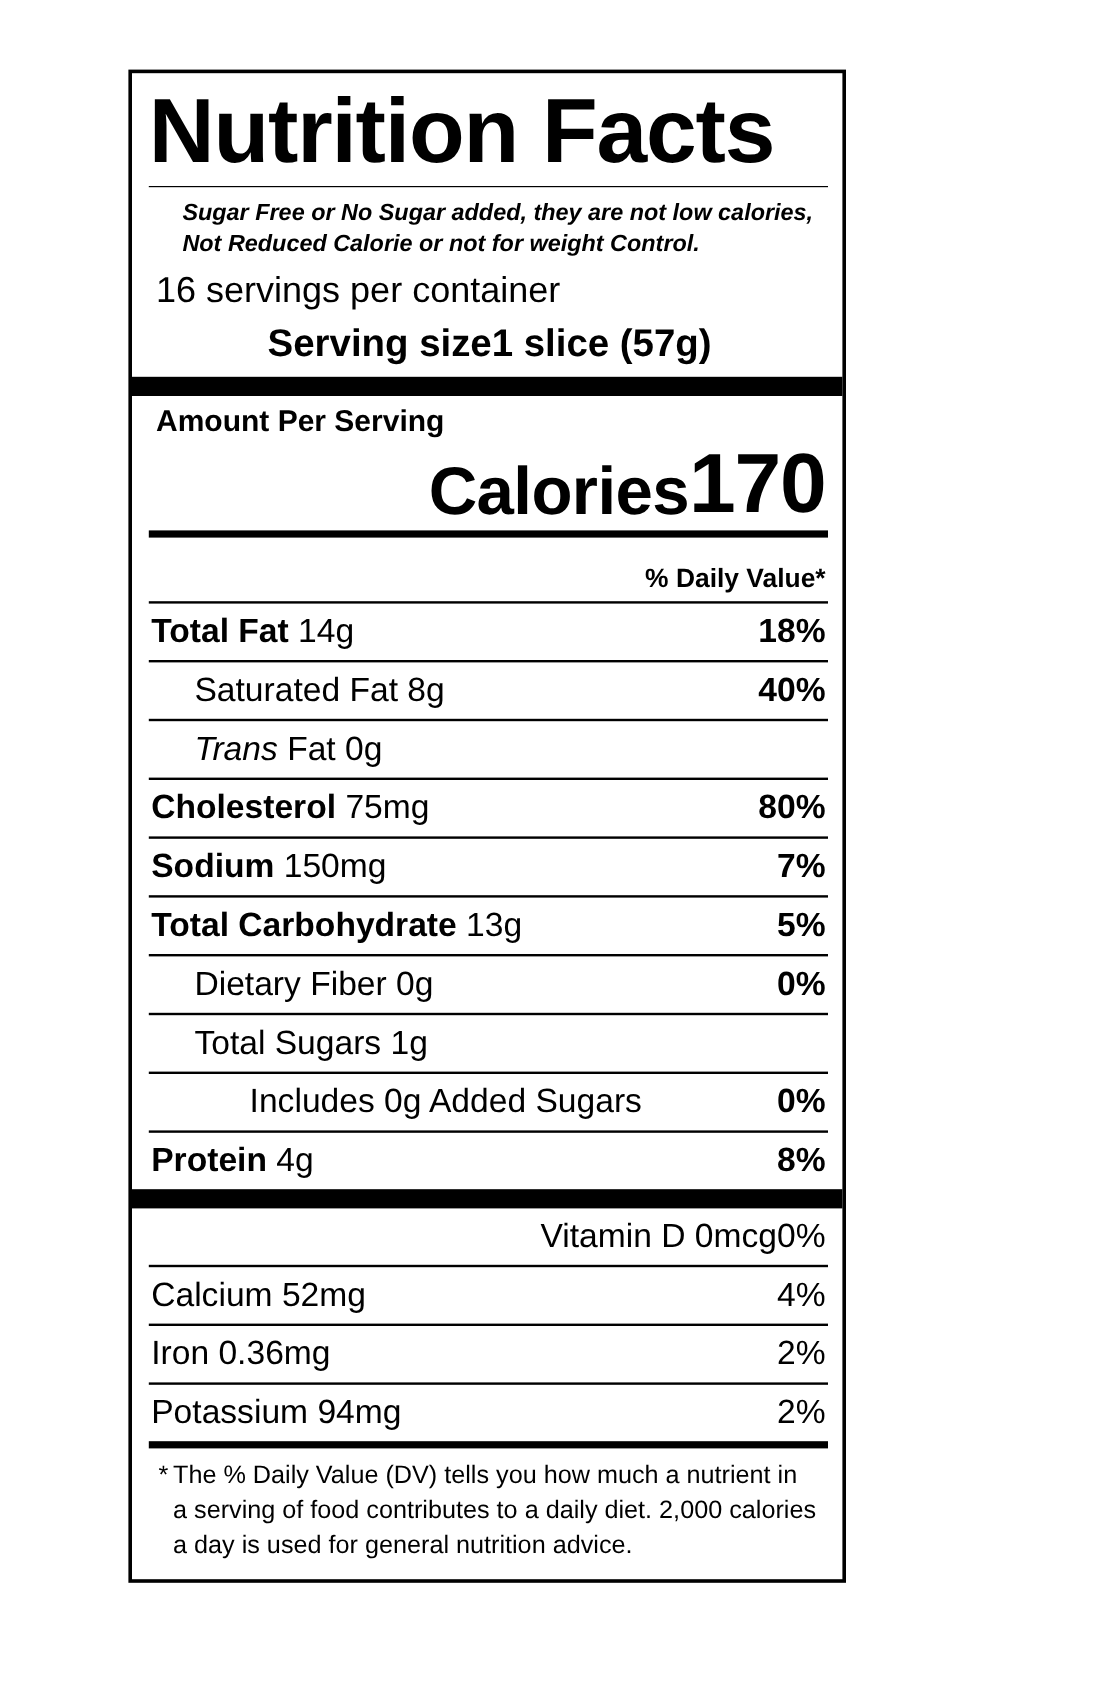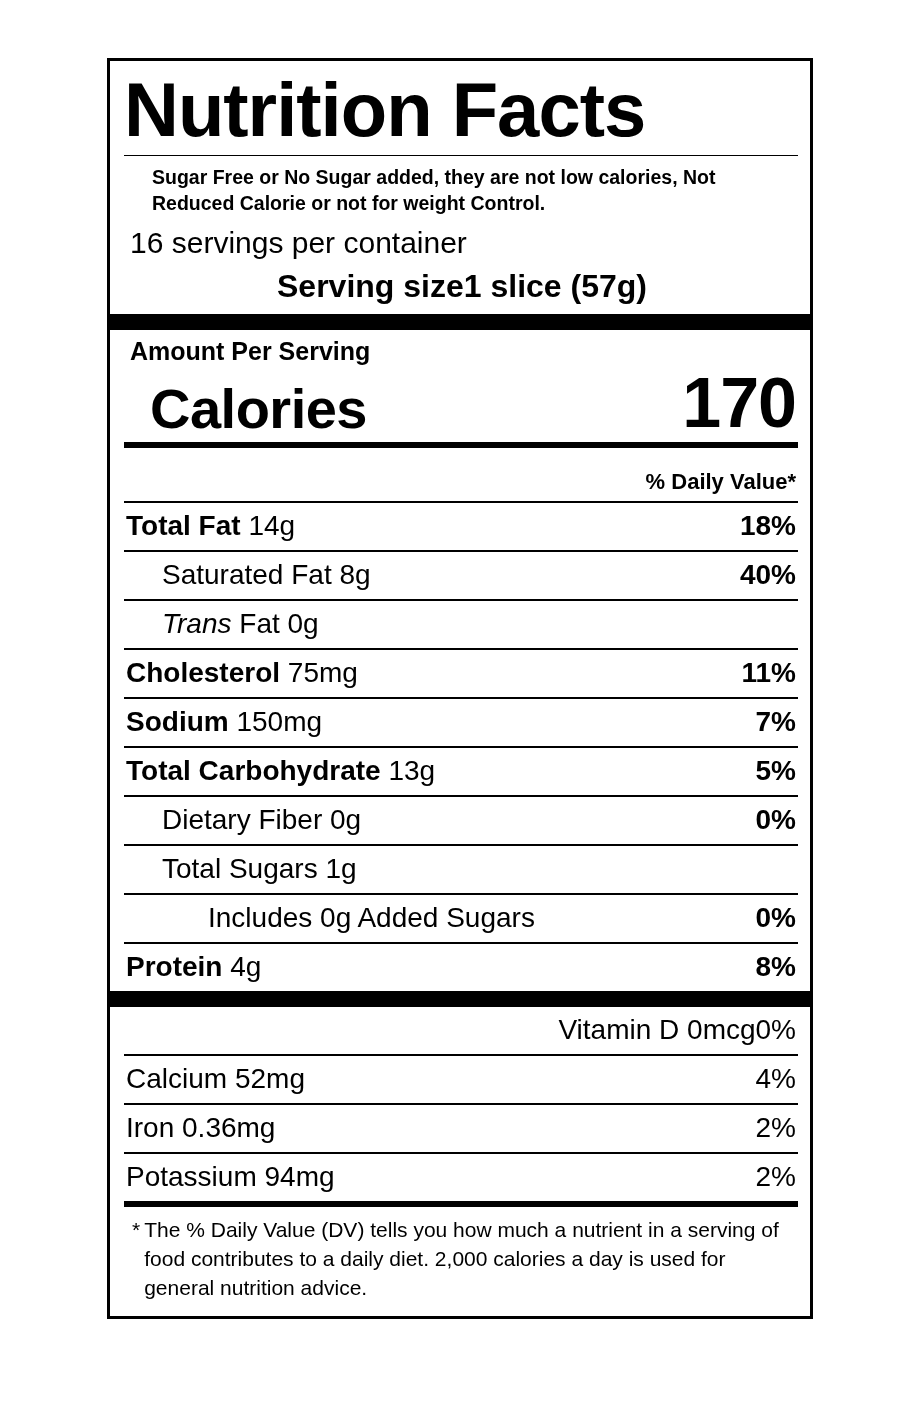--- a/index.html
+++ b/index.html
@@ -12,21 +12,21 @@
     height: 1413px;
     font-family: "Liberation Sans", sans-serif;
     color: #000000;
     -webkit-font-smoothing: antialiased;
   }
 
   .panel {
     position: absolute;
     left: 107px;
     top: 58px;
-    width: 706px;
+    width: 598px;
     box-sizing: border-box;
     border: 3px solid #000000;
     background: #ffffff;
     padding: 0 0 0 0;
   }
 
   .inner {
     padding: 0 12px 0 14px;
   }
 
@@ -54,20 +54,21 @@
     height: 16px;
     background: #000000;
     margin: 0;
   }
 
   .disclaimer {
     font-weight: bold;
     font-size: 19.5px;
     line-height: 26px;
     padding: 8px 2px 6px 28px;
+    font-style: italic;
   }
 
   .servings {
     font-size: 30px;
     line-height: 38px;
     padding: 2px 0 0 6px;
   }
 
   .serving-row {
     display: flex;
@@ -81,21 +82,21 @@
 
   .amount {
     font-weight: bold;
     font-size: 25px;
     line-height: 30px;
     padding: 6px 0 0 6px;
   }
 
   .calories-row {
     display: flex;
-    justify-content: space-between;
+    justify-content: flex-end;
     align-items: flex-end;
     padding: 0 2px 2px 2px;
     margin-left: 24px;
   }
   .calories-label {
     font-weight: bold;
     font-size: 56px;
     line-height: 62px;
     letter-spacing: -0.5px;
   }
@@ -209,21 +210,21 @@
       <span class="dv">40%</span>
     </div>
 
     <div class="nut-row">
       <span class="name indent1"><span class="ital">Trans</span> <span>Fat 0g</span></span>
       <span class="dv"></span>
     </div>
 
     <div class="nut-row">
       <span class="name"><b>Cholesterol</b> <span>75mg</span></span>
-      <span class="dv">11%</span>
+      <span class="dv">80%</span>
     </div>
 
     <div class="nut-row">
       <span class="name"><b>Sodium</b> <span>150mg</span></span>
       <span class="dv">7%</span>
     </div>
 
     <div class="nut-row">
       <span class="name"><b>Total Carbohydrate</b> <span>13g</span></span>
       <span class="dv">5%</span>

